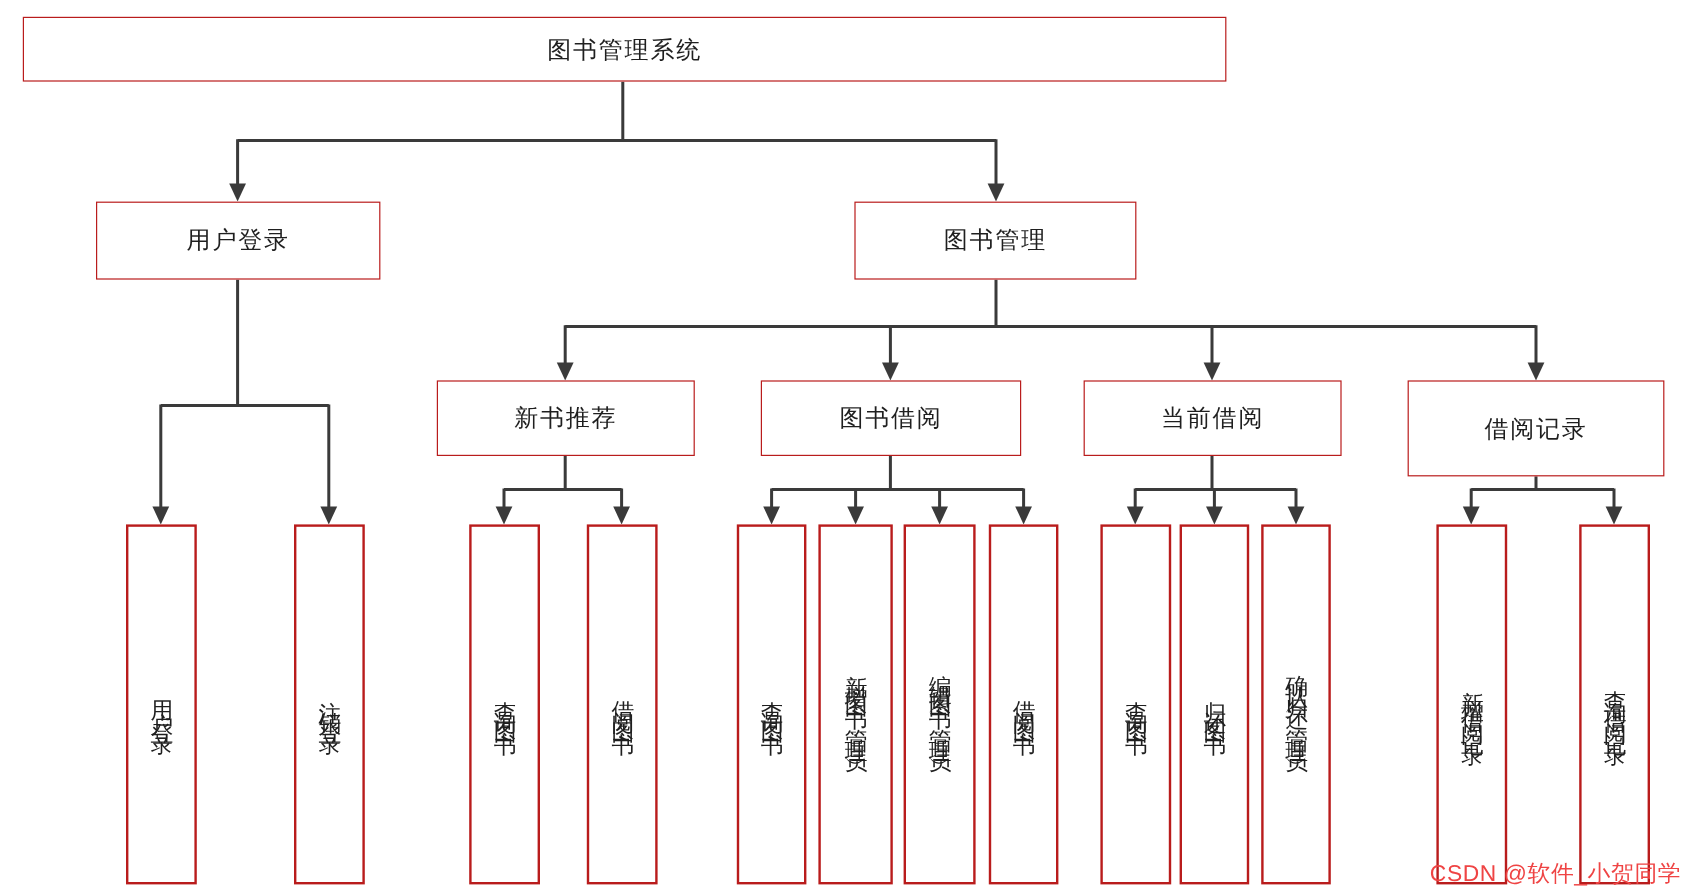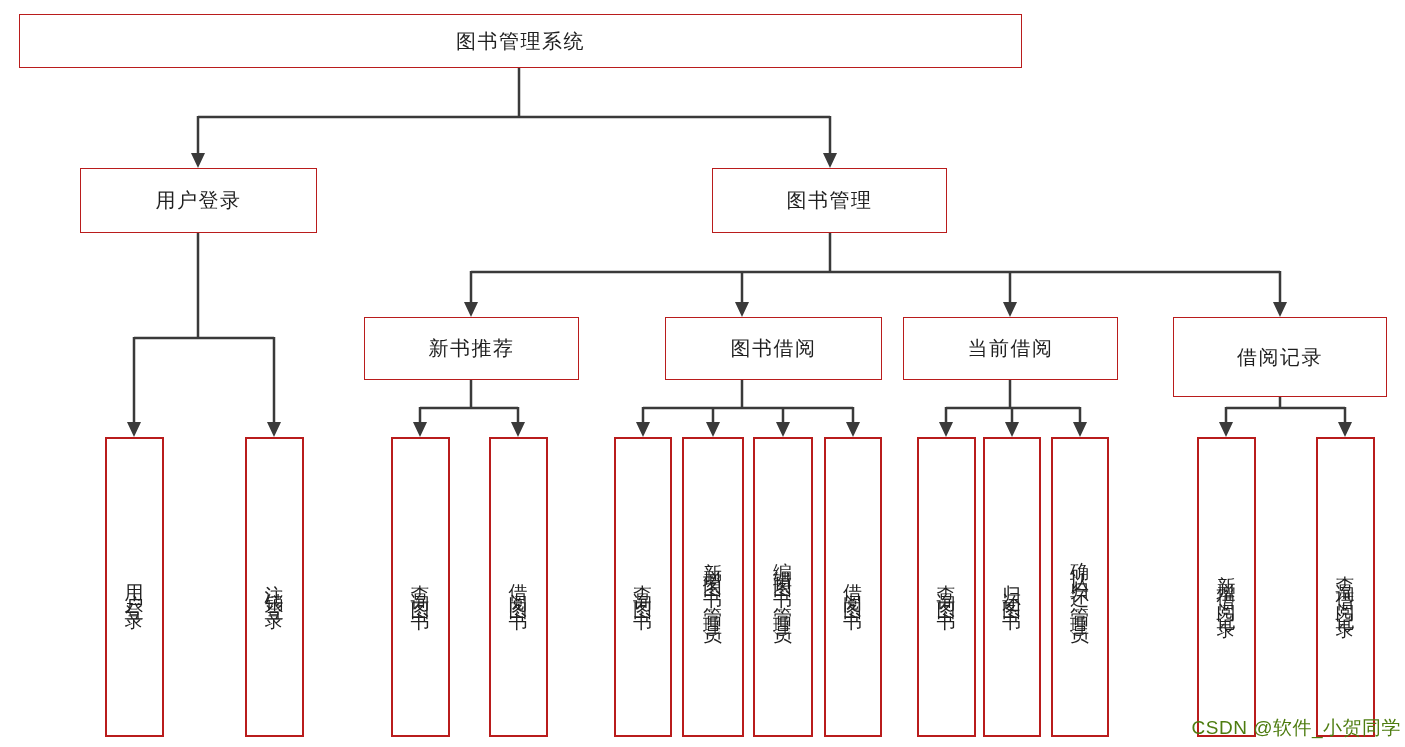--- a/index.html
+++ b/index.html
@@ -42,21 +42,21 @@
     font-size: 19px;
     line-height: 1;
     letter-spacing: 9px;
     white-space: nowrap;
   }
   .watermark {
     position: absolute;
     right: 4px;
     bottom: 6px;
     font-size: 19px;
-    color: #4d7c0f;
+    color: #ef4444;
     letter-spacing: 0.5px;
     z-index: 2;
     white-space: nowrap;
   }
 </style>
 </head>
 <body>
 
 <div class="canvas">
 
@@ -110,21 +110,21 @@
   <div class="node" style="left:80px; top:168px; width:237px; height:65px;">
     <span class="hlabel">用户登录</span>
   </div>
   <div class="node" style="left:364px; top:317px; width:215px; height:63px;">
     <span class="hlabel">新书推荐</span>
   </div>
 
   <div class="node" style="left:712px; top:168px; width:235px; height:65px;">
     <span class="hlabel">图书管理</span>
   </div>
-  <div class="node" style="left:634px; top:317px; width:217px; height:63px;margin-left:31px;">
+  <div class="node" style="left:634px; top:317px; width:217px; height:63px;">
     <span class="hlabel">图书借阅</span>
   </div>
   <div class="node" style="left:903px; top:317px; width:215px; height:63px;">
     <span class="hlabel">当前借阅</span>
   </div>
   <div class="node" style="left:1173px; top:317px; width:214px; height:80px;">
     <span class="hlabel">借阅记录</span>
   </div>
 
   <div class="node leaf" style="left:105px; top:437px; width:59px; height:300px;">

